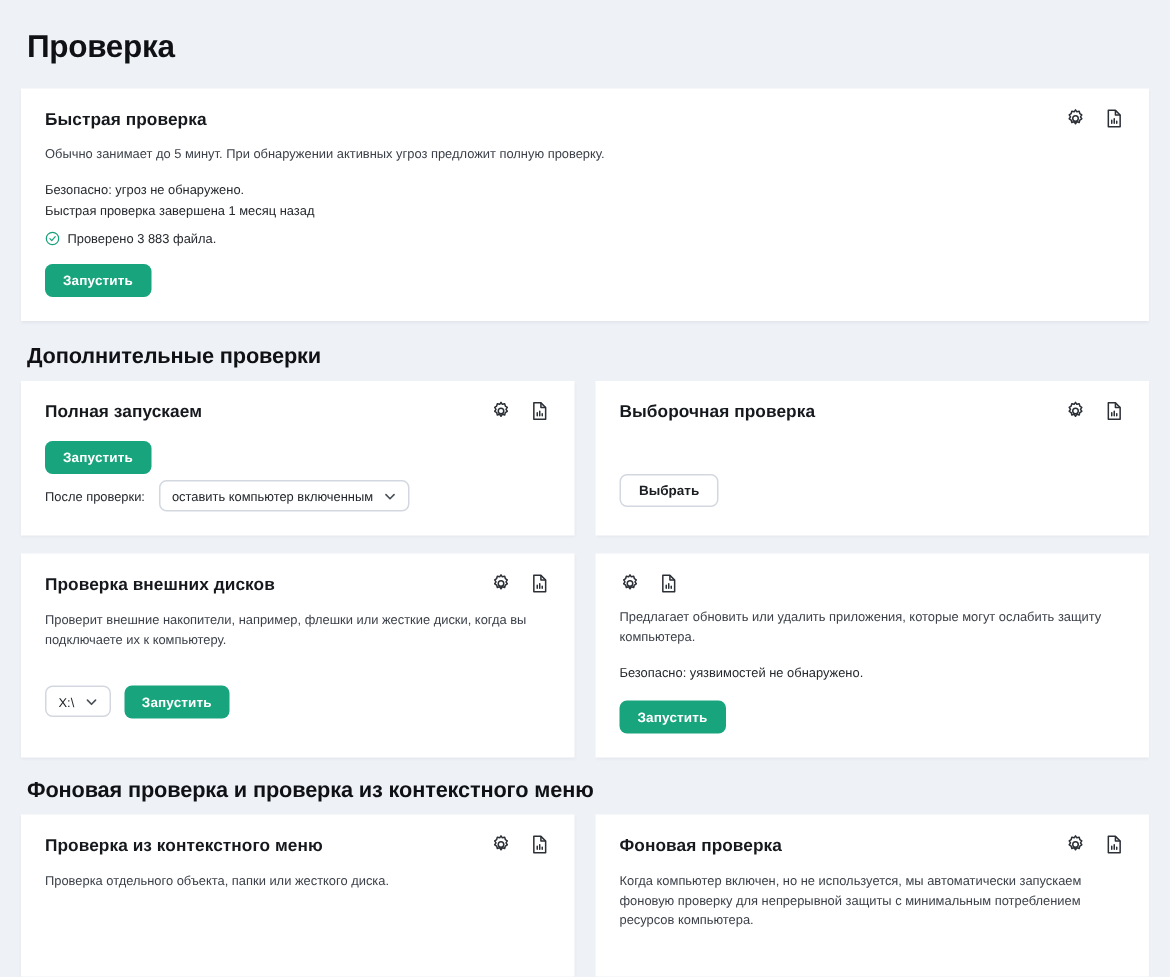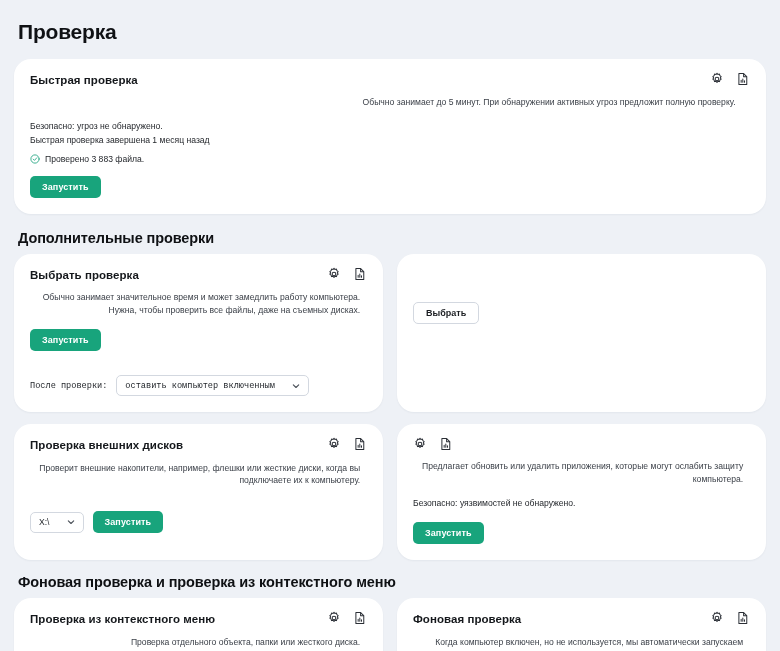--- a/index.html
+++ b/index.html
@@ -65,21 +65,21 @@
   
   .grid {
     display: grid;
     grid-template-columns: 1fr 1fr;
     gap: 12px 14px;
   }
   .grid.single { grid-template-columns: 1fr; }
 
   .card {
     background: #ffffff;
-    border-radius: 17px;
+    border-radius: 0;
     padding: 14px 16px 16px 16px;
     position: relative;
     box-shadow: 0 1px 2px rgba(20,30,60,0.05);
   }
 
   .card-head {
     display: flex;
     align-items: flex-start;
     justify-content: space-between;
     gap: 10px;
@@ -108,21 +108,20 @@
     padding: 0;
   }
   .icon-btn svg { display: block; width: 14px; height: 14px; }
 
   .card-desc {
     font-size: 8.6px;
     line-height: 1.5;
     color: #3c4149;
     margin-top: 9px;
     max-width: 98%;
-    text-align: right;
   }
 
   .status-block { margin-top: 11px; }
   .status-line {
     font-size: 8.6px;
     line-height: 1.55;
     color: #25282d;
   }
   .checked-row {
     display: flex;
@@ -164,21 +163,21 @@
     border: 1px solid #d3d8e0;
     border-radius: 5px;
     cursor: pointer;
     font-family: inherit;
   }
 
   
   .select {
     display: inline-flex;
     align-items: center;
-    gap: 17px;
+    gap: 7px;
     height: 21px;
     padding: 0 8px;
     background: #ffffff;
     border: 1px solid #d3d8e0;
     border-radius: 5px;
     font-size: 8.6px;
     color: #22262b;
     cursor: pointer;
     white-space: nowrap;
   }
@@ -186,22 +185,21 @@
     width: 8px; height: 8px;
     display: block;
     color: #4b5159;
     flex: 0 0 auto;
   }
 
   .after-row {
     display: flex;
     align-items: center;
     gap: 9px;
-    margin-top: 24px;
-    font-family: Liberation Mono, monospace;
+    margin-top: 4px;
   }
   .after-label { font-size: 8.6px; color: #25282d; }
 
   .inline-row {
     display: flex;
     align-items: center;
     gap: 9px;
   }
 
   .btn-row { margin-top: 12px; }
@@ -259,55 +257,72 @@
     </div>
   </div>
 
   <div class="sec-gap"></div>
 
   <div class="section-heading">Дополнительные проверки</div>
   <div class="grid">
 
     <div class="card">
       <div class="card-head">
-        <div class="card-title">Выбрать проверка</div>
-        <div class="card-actions">
-          <button class="icon-btn" aria-label="settings">
-            <svg viewBox="0 0 16 16" fill="none" stroke="currentColor" stroke-width="1.15" stroke-linecap="round" stroke-linejoin="round">
-              <circle cx="8" cy="8" r="2.1"></circle>
-              <path d="M8 1.4l1 1.5 1.8-.5.5 1.8 1.5 1-1 1.5 1 1.5-1.5 1-.5 1.8-1.8-.5-1 1.5-1-1.5-1.8.5-.5-1.8-1.5-1 1-1.5-1-1.5 1.5-1 .5-1.8 1.8.5z"></path>
-            </svg>
-          </button>
-          <button class="icon-btn" aria-label="report">
-            <svg viewBox="0 0 16 16" fill="none" stroke="currentColor" stroke-width="1.15" stroke-linejoin="round">
-              <path d="M3.3 1.8h5.4l3.6 3.6v8.8H3.3z"></path>
-              <path d="M8.7 1.8v3.6h3.6"></path>
-              <path d="M5.9 11.6V9.4M7.8 11.6V8.1M9.7 11.6v-1.5" stroke-linecap="round"></path>
-            </svg>
-          </button>
-        </div>
-      </div>
-      <div class="card-desc">Обычно занимает значительное время и может замедлить работу компьютера. Нужна, чтобы проверить все файлы, даже на съемных дисках.</div>
+        <div class="card-title">Полная запускаем</div>
+        <div class="card-actions">
+          <button class="icon-btn" aria-label="settings">
+            <svg viewBox="0 0 16 16" fill="none" stroke="currentColor" stroke-width="1.15" stroke-linecap="round" stroke-linejoin="round">
+              <circle cx="8" cy="8" r="2.1"></circle>
+              <path d="M8 1.4l1 1.5 1.8-.5.5 1.8 1.5 1-1 1.5 1 1.5-1.5 1-.5 1.8-1.8-.5-1 1.5-1-1.5-1.8.5-.5-1.8-1.5-1 1-1.5-1-1.5 1.5-1 .5-1.8 1.8.5z"></path>
+            </svg>
+          </button>
+          <button class="icon-btn" aria-label="report">
+            <svg viewBox="0 0 16 16" fill="none" stroke="currentColor" stroke-width="1.15" stroke-linejoin="round">
+              <path d="M3.3 1.8h5.4l3.6 3.6v8.8H3.3z"></path>
+              <path d="M8.7 1.8v3.6h3.6"></path>
+              <path d="M5.9 11.6V9.4M7.8 11.6V8.1M9.7 11.6v-1.5" stroke-linecap="round"></path>
+            </svg>
+          </button>
+        </div>
+      </div>
       <div class="btn-row">
         <button class="btn-primary">Запустить</button>
       </div>
       <div class="after-row">
         <span class="after-label">После проверки:</span>
         <span class="select">
           <span>оставить компьютер включенным</span>
           <span class="caret">
             <svg viewBox="0 0 8 8" fill="none" stroke="currentColor" stroke-width="1.1" stroke-linecap="round" stroke-linejoin="round">
                 <path d="M1.3 2.8L4 5.5l2.7-2.7"></path>
               </svg>
           </span>
         </span>
       </div>
     </div>
 
     <div class="card">
+      <div class="card-head">
+        <div class="card-title">Выборочная проверка</div>
+        <div class="card-actions">
+          <button class="icon-btn" aria-label="settings">
+            <svg viewBox="0 0 16 16" fill="none" stroke="currentColor" stroke-width="1.15" stroke-linecap="round" stroke-linejoin="round">
+              <circle cx="8" cy="8" r="2.1"></circle>
+              <path d="M8 1.4l1 1.5 1.8-.5.5 1.8 1.5 1-1 1.5 1 1.5-1.5 1-.5 1.8-1.8-.5-1 1.5-1-1.5-1.8.5-.5-1.8-1.5-1 1-1.5-1-1.5 1.5-1 .5-1.8 1.8.5z"></path>
+            </svg>
+          </button>
+          <button class="icon-btn" aria-label="report">
+            <svg viewBox="0 0 16 16" fill="none" stroke="currentColor" stroke-width="1.15" stroke-linejoin="round">
+              <path d="M3.3 1.8h5.4l3.6 3.6v8.8H3.3z"></path>
+              <path d="M8.7 1.8v3.6h3.6"></path>
+              <path d="M5.9 11.6V9.4M7.8 11.6V8.1M9.7 11.6v-1.5" stroke-linecap="round"></path>
+            </svg>
+          </button>
+        </div>
+      </div>
       <div class="btn-row" style="margin-top:34px">
         <button class="btn-secondary">Выбрать</button>
       </div>
     </div>
 
     <div class="card">
       <div class="card-head">
         <div class="card-title">Проверка внешних дисков</div>
         <div class="card-actions">
           <button class="icon-btn" aria-label="settings">

